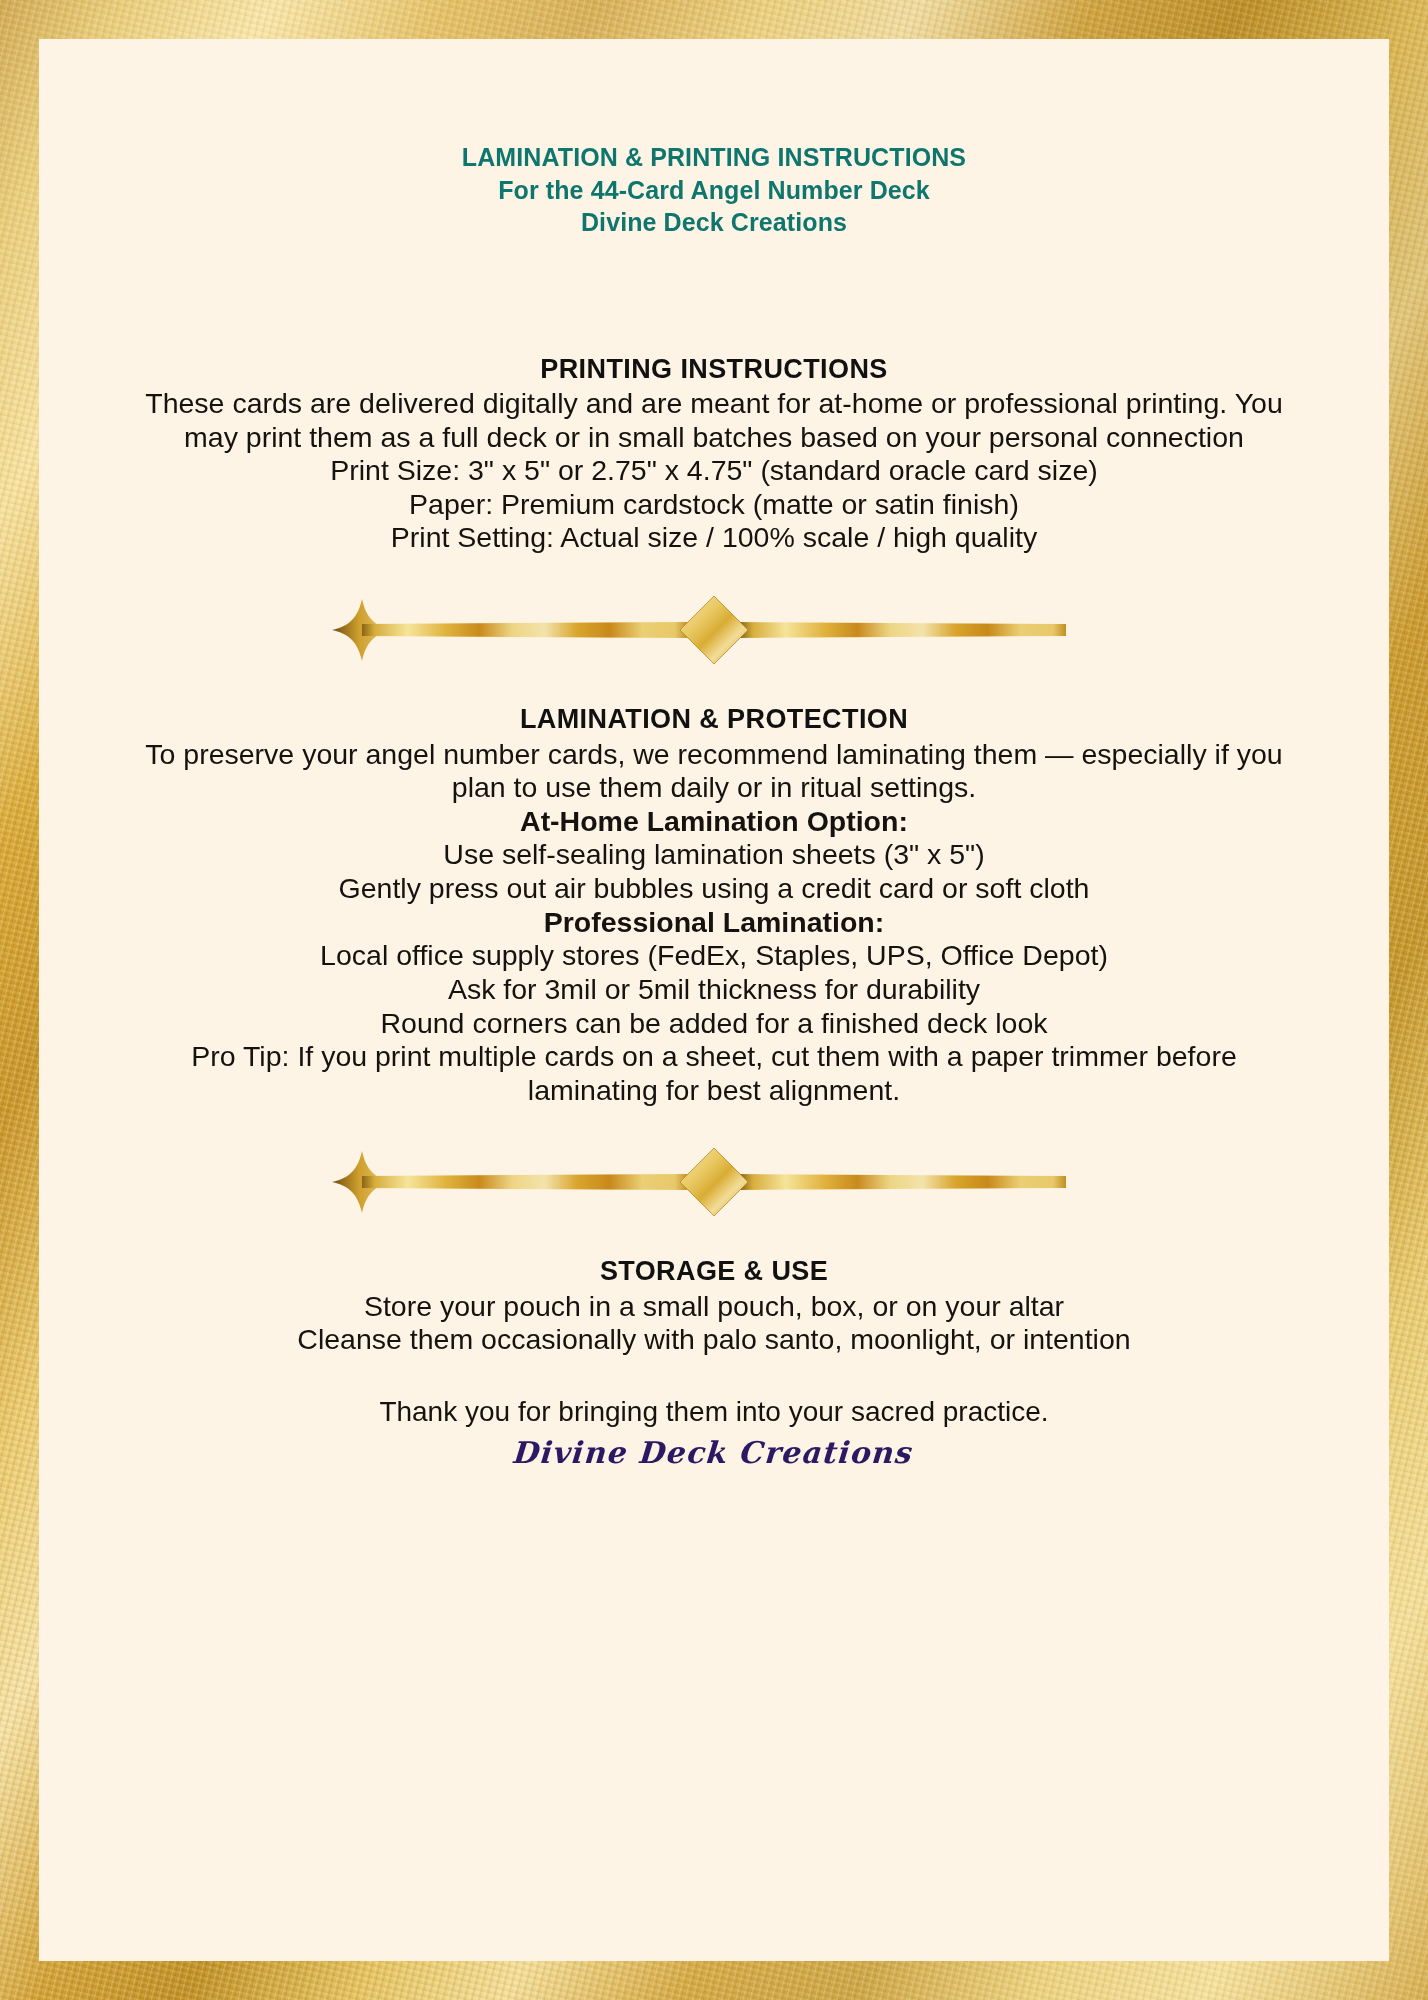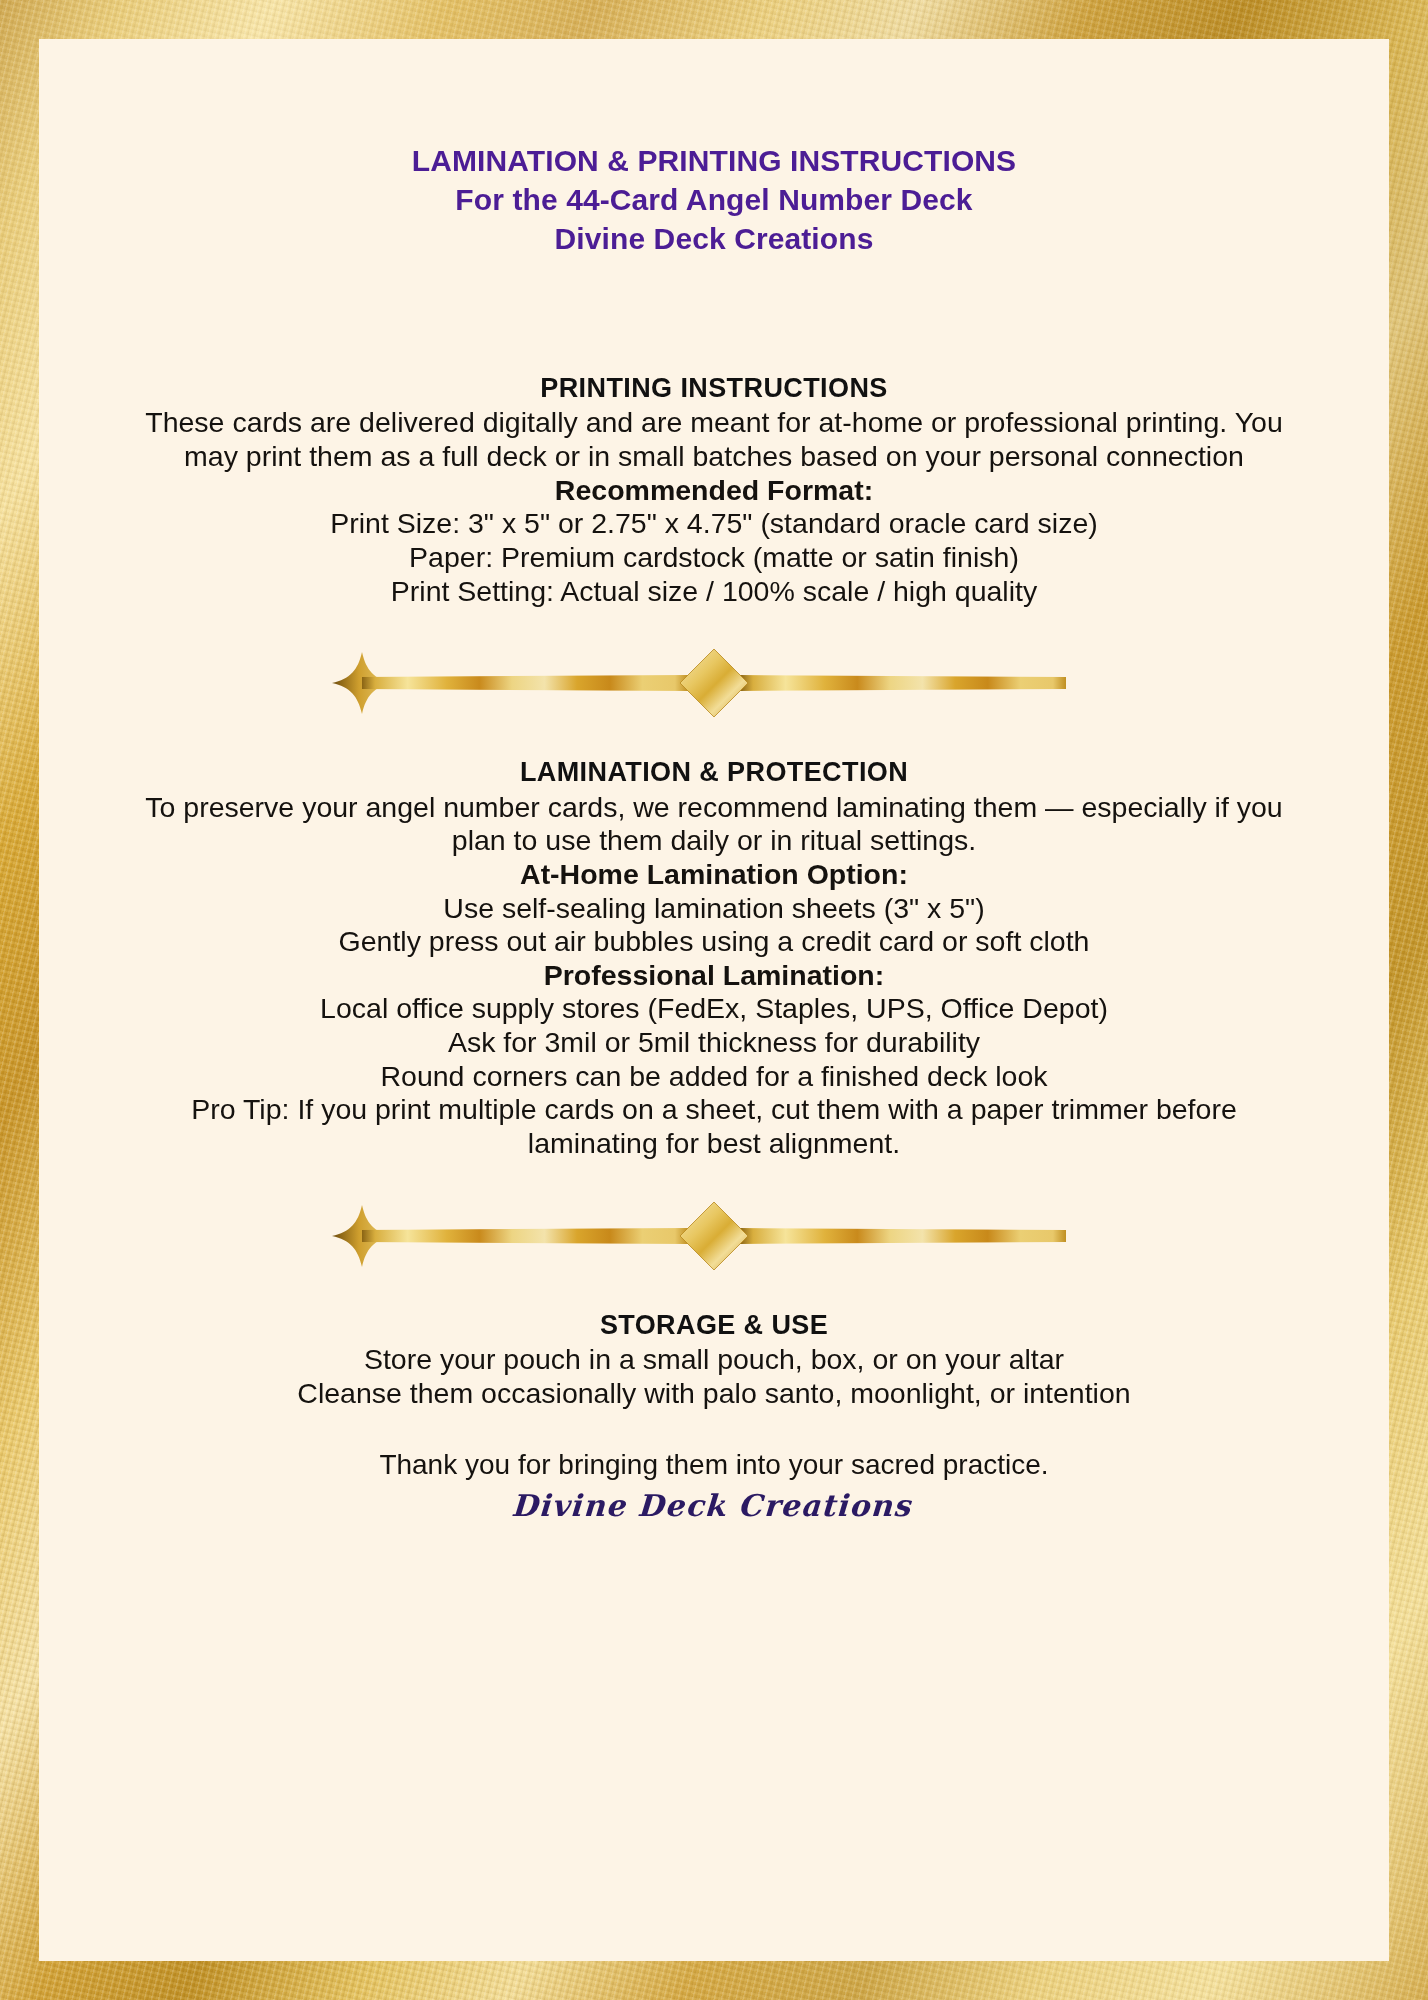--- a/index.html
+++ b/index.html
@@ -80,25 +80,25 @@
     background: #fdf4e6;
     z-index: 3;
     padding: 52px 96px 40px 96px;
     text-align: center;
     color: #14110e;
   }
 
   
   .title-block { margin-top: 50px; }
   .title-line {
-    font-size: 30px;
+    font-size: 25px;
     font-weight: 700;
     line-height: 1.30;
     letter-spacing: 0.1px;
-    color: #4c1d95;
+    color: #0f766e;
   }
 
   
   .section { }
   .section-heading {
     font-size: 27px;
     font-weight: 700;
     letter-spacing: 0.4px;
     line-height: 1.35;
     color: #111;
@@ -157,21 +157,20 @@
 
     <div class="title-block">
       <div class="title-line">LAMINATION &amp; PRINTING INSTRUCTIONS</div>
       <div class="title-line">For the 44-Card Angel Number Deck</div>
       <div class="title-line">Divine Deck Creations</div>
     </div>
 
     <div class="section sec-printing">
       <div class="section-heading">PRINTING INSTRUCTIONS</div>
       <div class="para">These cards are delivered digitally and are meant for at-home or professional printing. You may print them as a full deck or in small batches based on your personal connection</div>
-      <div class="body-line bold">Recommended Format:</div>
       <div class="body-line">Print Size: 3" x 5" or 2.75" x 4.75" (standard oracle card size)</div>
       <div class="body-line">Paper: Premium cardstock (matte or satin finish)</div>
       <div class="body-line">Print Setting: Actual size / 100% scale / high quality</div>
     </div>
 
     <div class="divider">
       <svg viewBox="0 0 784 74" xmlns="http://www.w3.org/2000/svg" aria-hidden="true">
         <defs>
           <linearGradient id="bar1" x1="0" y1="0" x2="1" y2="0">
             <stop offset="0%" stop-color="#8a6414"></stop>

